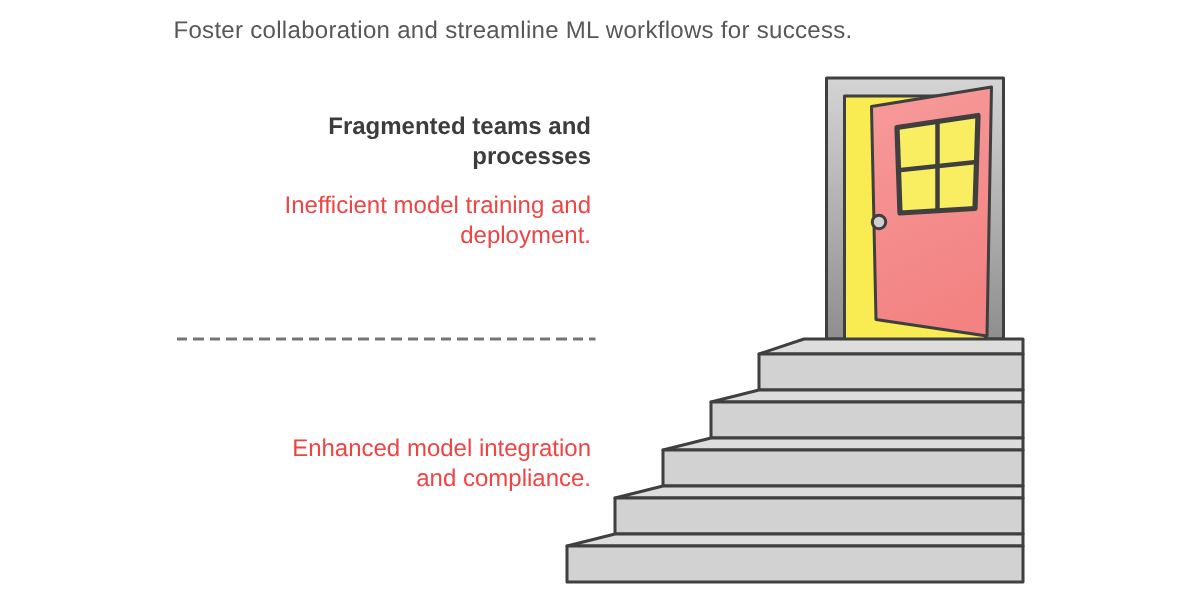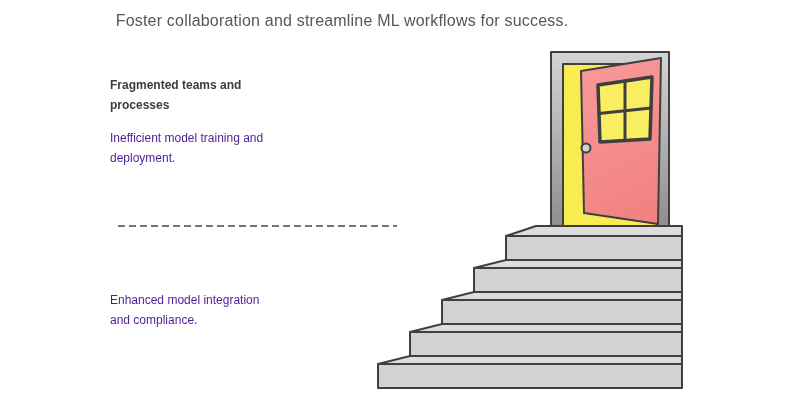--- a/index.html
+++ b/index.html
@@ -18,27 +18,27 @@
     width: 684px;
     text-align: center;
     font-size: 16px;
     color: #575757;
     letter-spacing: 0.2px;
   }
   .textblock {
     position: absolute;
     left: 110px;
     width: 284px;
-    text-align: left;
+    text-align: right;
     white-space: pre-line;
     line-height: 20px;
-    font-size: 12px;
+    font-size: 16px;
   }
   .heading { font-weight: bold; color: #3c3c3c; }
-  .bodytext { color: #4c1d95; }
+  .bodytext { color: #ef4444; }
   .block-problem-heading   { top: 75px; }
   .block-problem-desc      { top: 128px; }
   .block-solution-heading  { top: 238px; }
   .block-solution-desc     { top: 290px; }
   .divider {
     position: absolute;
     top: 225px;
     left: 118px;
     width: 279px;
     height: 2px;

